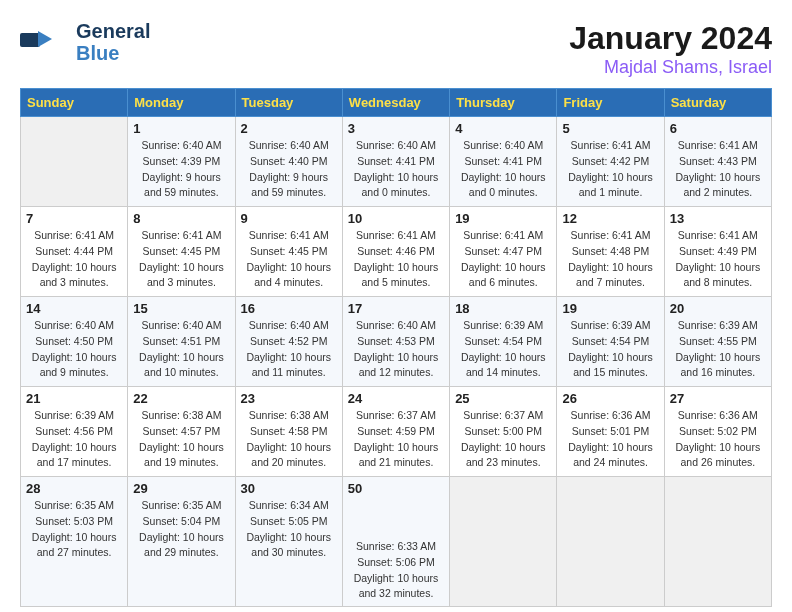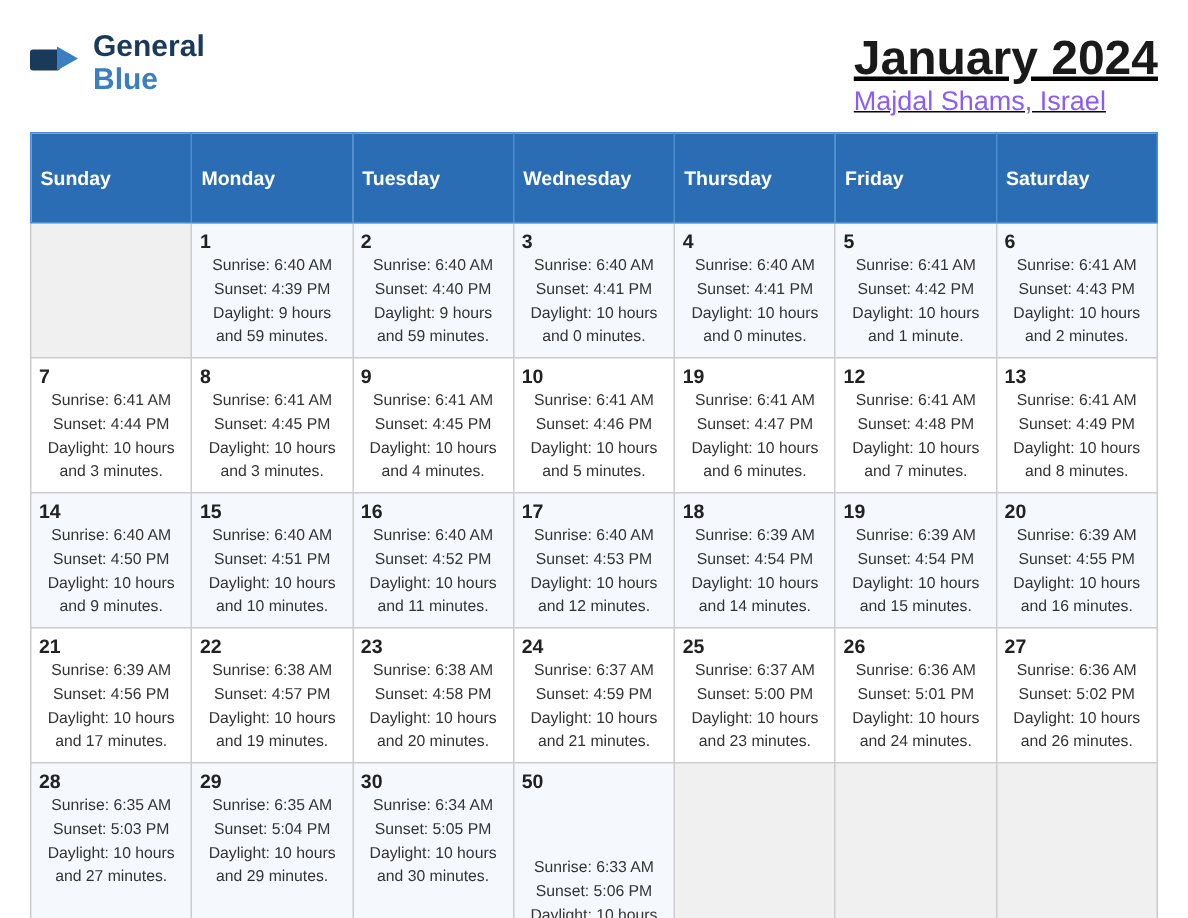--- a/index.html
+++ b/index.html
@@ -17,46 +17,45 @@
       margin-bottom: 10px;
     }
     .logo {
       display: flex;
       flex-direction: column;
       align-items: flex-start;
     }
     .logo-row {
       display: flex;
       align-items: center;
-      gap: 6px;
+      gap: 20px;
     }
     .title-block {
-      text-align: left;
-      text-decoration: underline;
+      text-align: right;
     }
     .title-block h1 {
       font-size: 32px;
       font-weight: bold;
       color: #1a1a1a;
     }
     .title-block h2 {
       font-size: 18px;
       font-weight: normal;
       color: #8b5cf6;
     }
     table {
       width: 100%;
       border-collapse: collapse;
       table-layout: fixed;
     }
     thead tr th {
       background-color: #2a6db5;
-      color: #ffffff;
+      color: #fde047;
       text-align: left;
-      padding: 22px 6px;
+      padding: 6px 6px;
       font-size: 13px;
       border: 1px solid #4a8fd0;
     }
     tbody tr td {
       border: 1px solid #ccc;
       vertical-align: top;
       padding: 4px 5px;
       font-size: 11px;
       color: #222;
       height: 90px;

